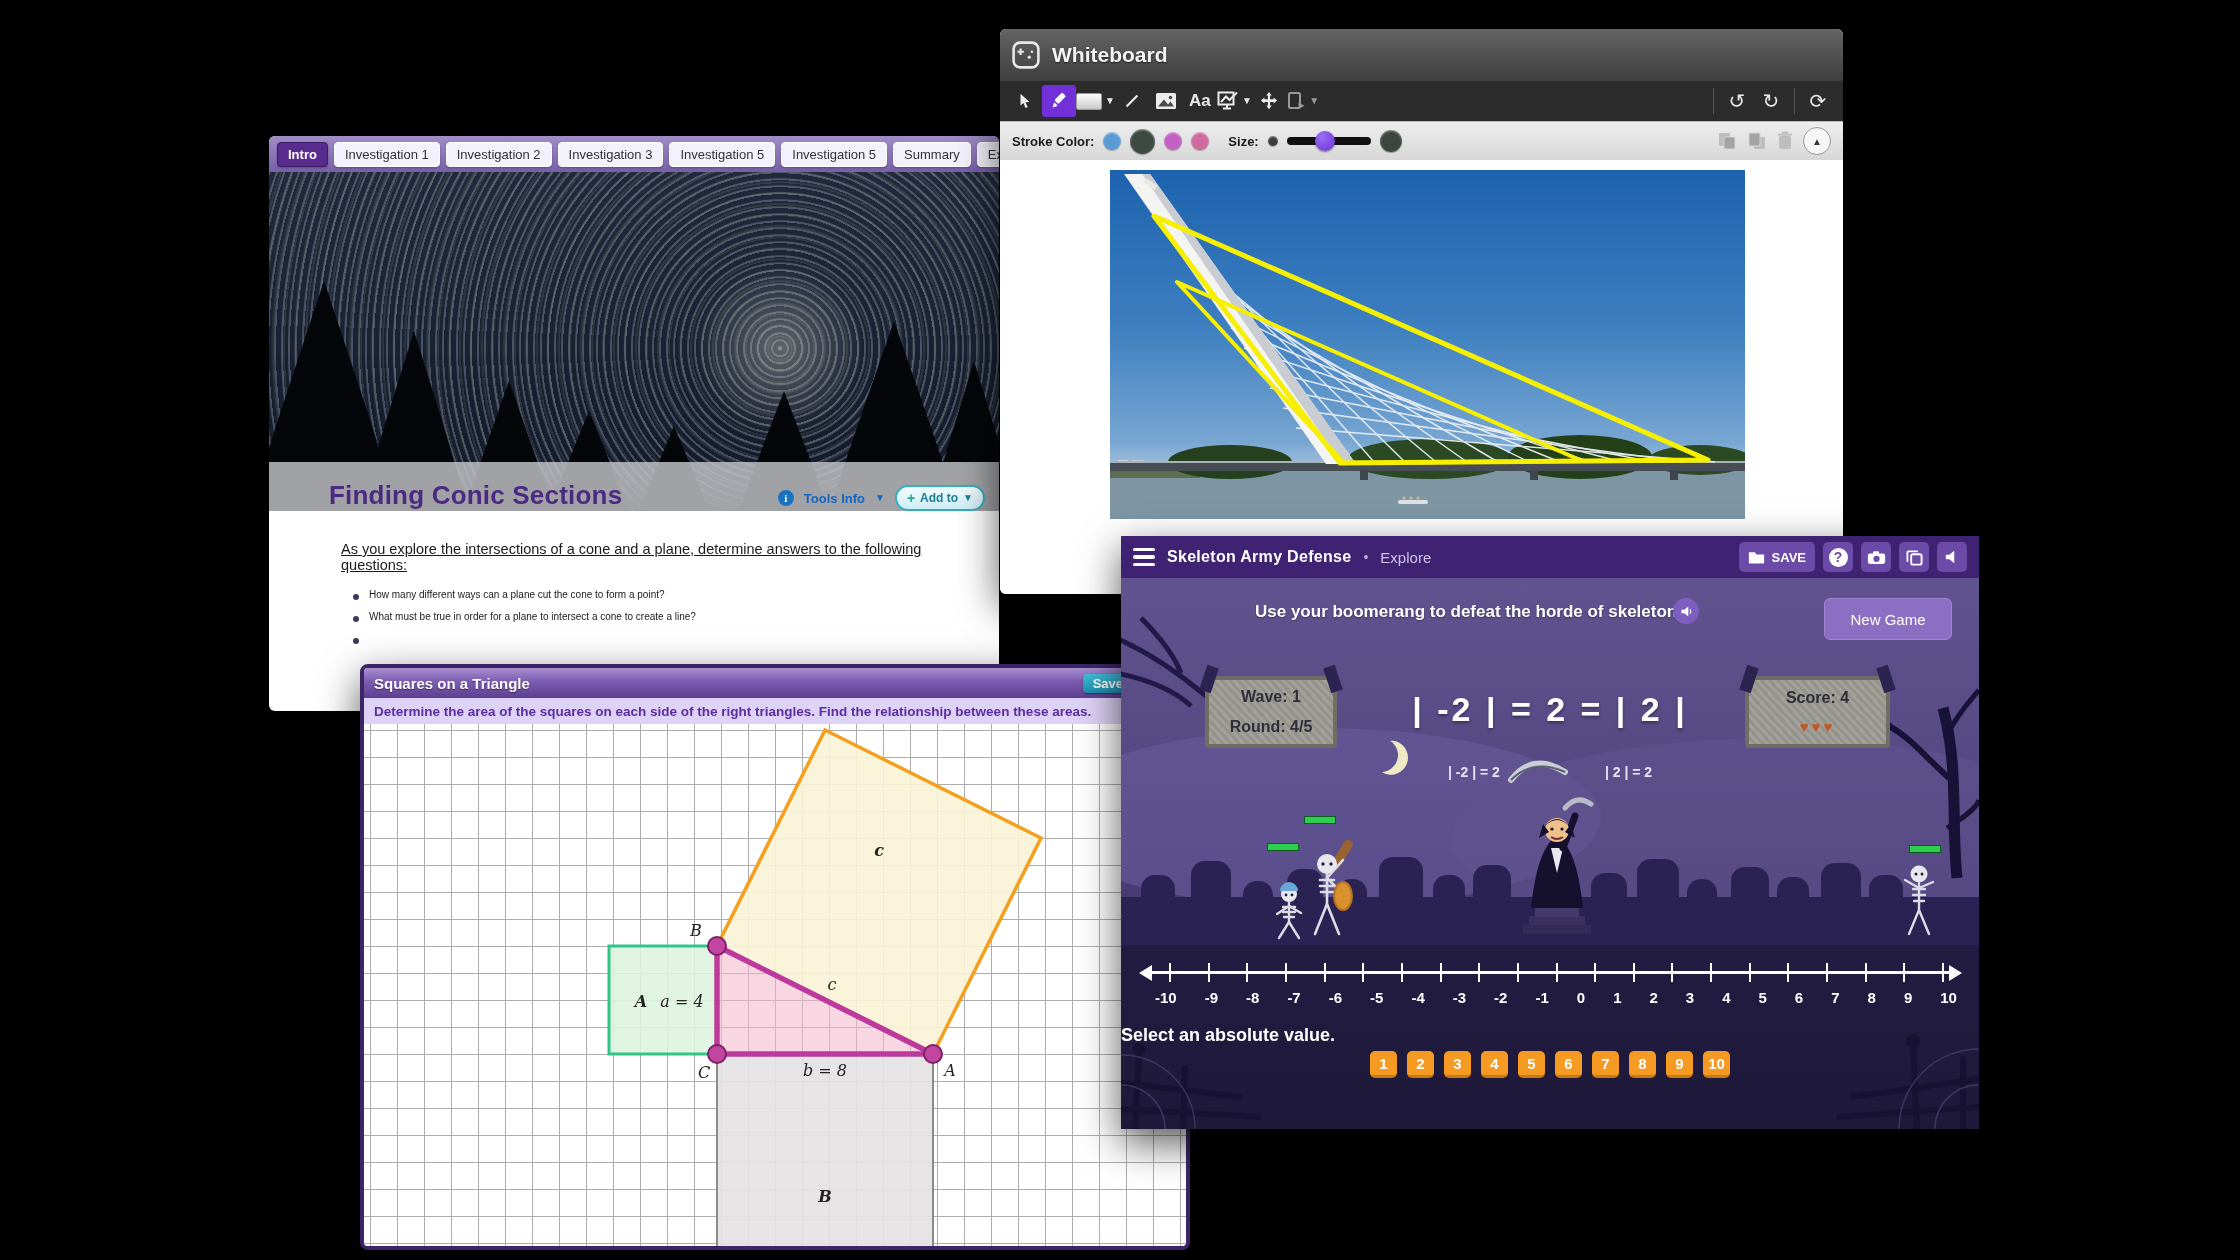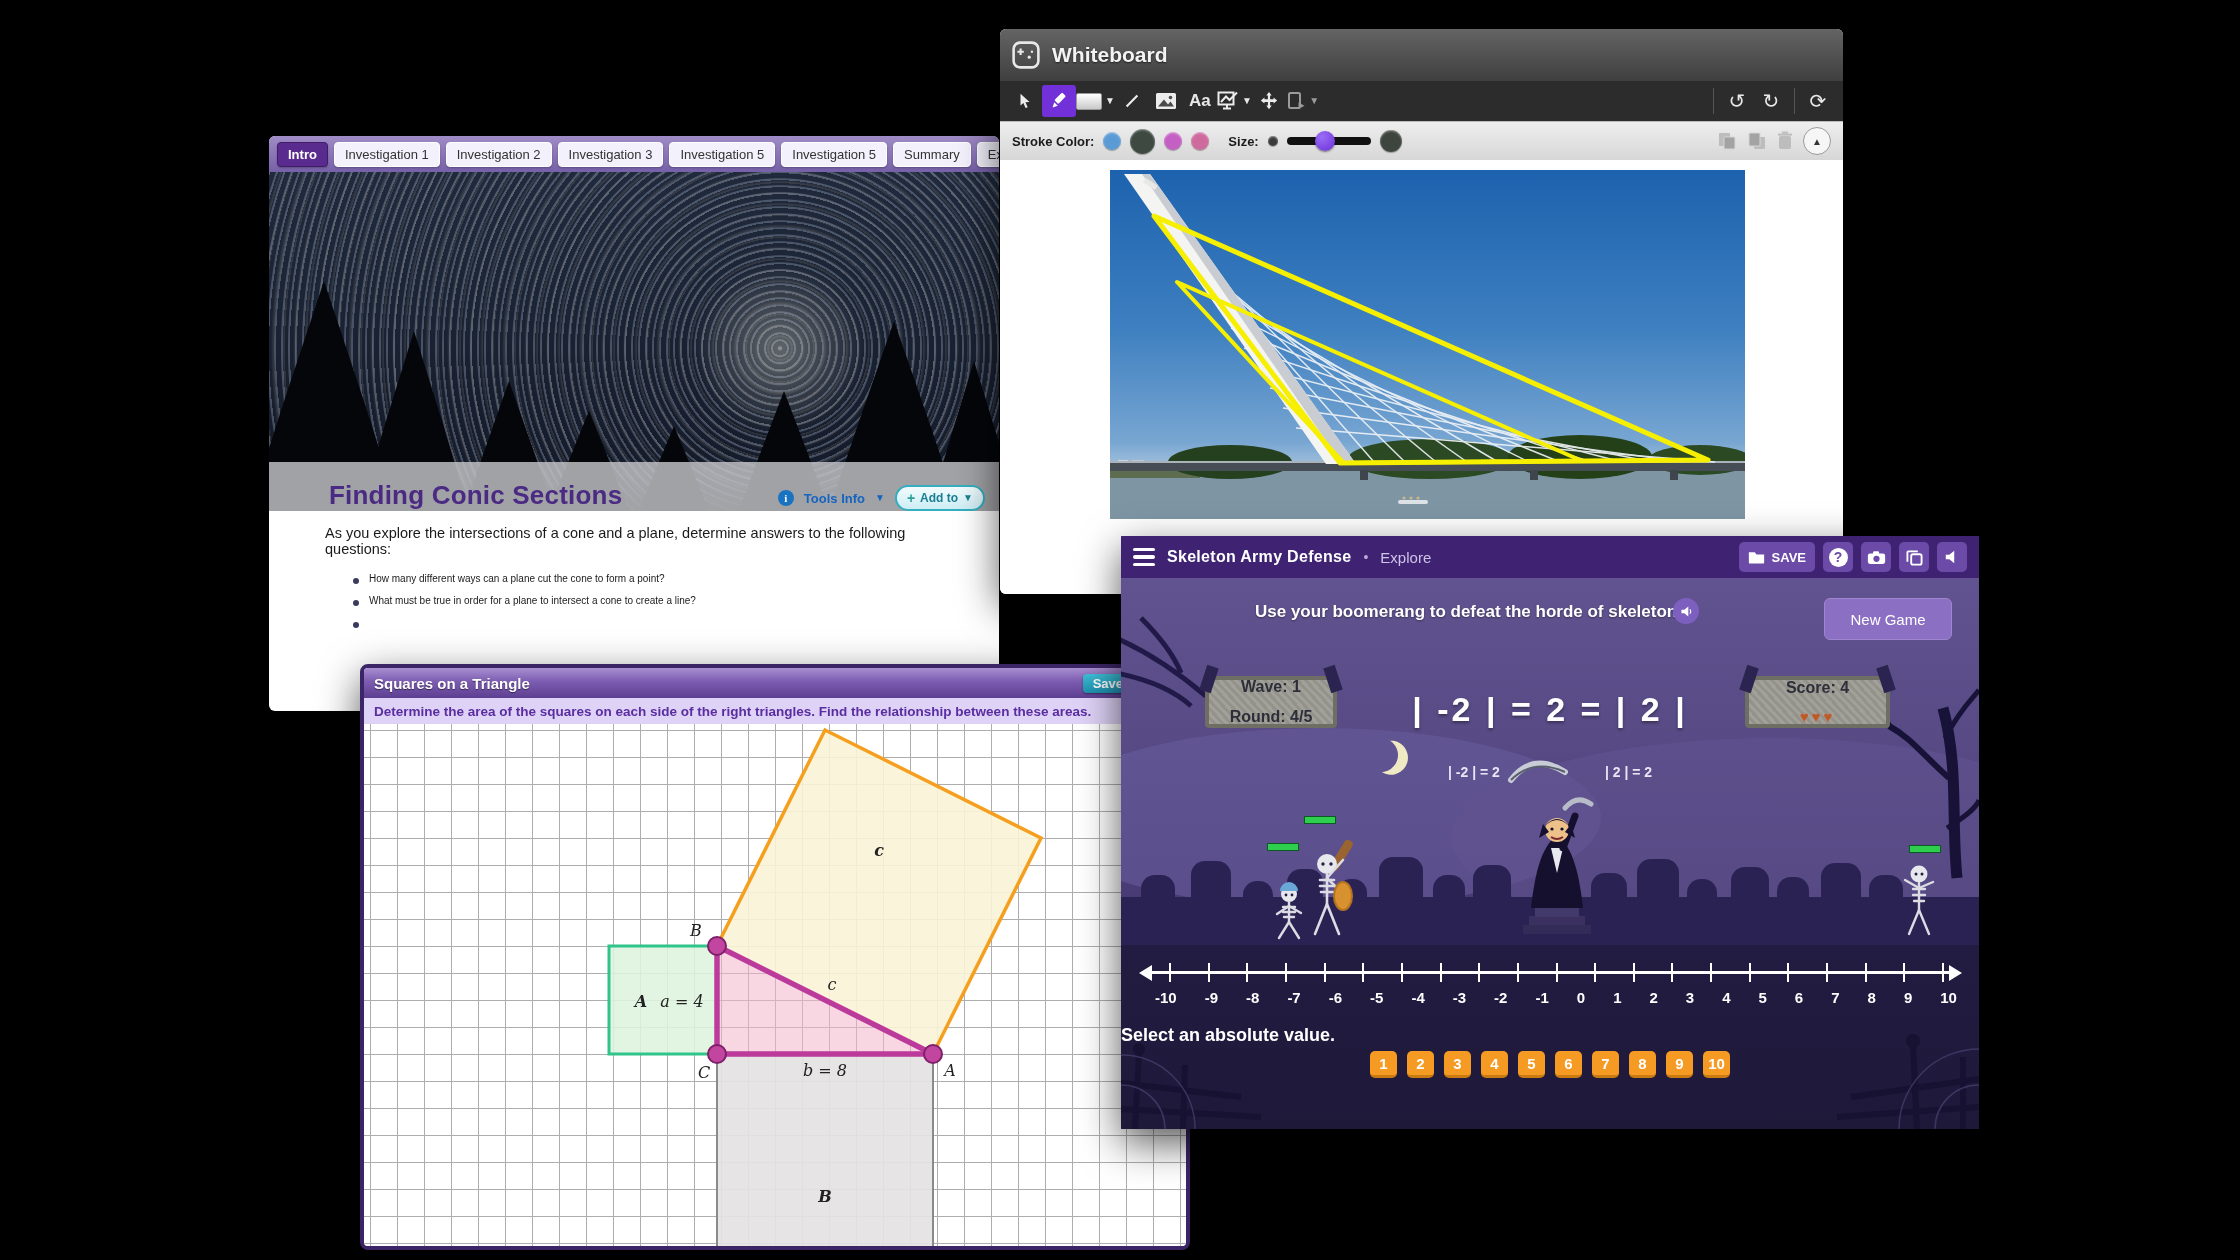--- a/index.html
+++ b/index.html
@@ -24,21 +24,21 @@
   #conic .titlebar h1{margin:0 0 0 60px;font-size:26px;color:#4a2a82;letter-spacing:.2px;}
   #conic .tools{margin-left:auto;display:flex;align-items:center;gap:10px;padding-right:14px;}
   .info-ic{display:inline-flex;width:16px;height:16px;border-radius:50%;background:#1a73c0;color:#fff;
            font-size:11px;font-weight:bold;align-items:center;justify-content:center;font-family:"Liberation Serif",serif;}
   .toolsinfo{color:#1565c0;font-size:13px;font-weight:bold;}
   .caret{font-size:10px;line-height:1;}
   .addto{display:flex;align-items:center;gap:5px;border:2px solid #35aec0;border-radius:13px;padding:3px 10px;
          background:linear-gradient(#f2fbfd,#cdeef5);color:#1b7f93;font-size:12px;font-weight:bold;cursor:pointer;}
   .addto .plus{color:#2aa198;font-weight:bold;font-size:14px;}
   #conic .content{padding:14px 0 0 56px;color:#1a1a1a;}
-  #conic .content p{margin:0;font-size:14.5px;width:650px;}
+  #conic .content p{margin:16px;font-size:14.5px;width:650px;text-decoration:underline;}
   #conic .content ul{margin:16px 0 0 28px;padding:0;list-style:none;}
   #conic .content li{font-size:10px;margin-bottom:11px;position:relative;padding-left:16px;}
   #conic .content li::before{content:"";position:absolute;left:0;top:5px;width:6px;height:6px;border-radius:50%;background:#3a3a5e;}
 
   
   #wb{left:1000px;top:29px;width:843px;height:565px;background:#fff;border-radius:6px;overflow:hidden;z-index:2;}
   #wb .head{height:52px;background:linear-gradient(#646464,#3f3f3f);display:flex;align-items:center;gap:12px;padding:0 12px;}
   #wb .head .title{color:#f3f3f3;font-size:21px;font-weight:bold;text-shadow:0 1px 2px rgba(0,0,0,.6);}
   #wb .toolbar{height:40px;background:#2c2c2c;display:flex;align-items:center;padding:0 8px;color:#e8e8e8;}
   .tbtn{height:32px;min-width:34px;display:flex;align-items:center;justify-content:center;gap:3px;border-radius:3px;cursor:pointer;}
@@ -87,21 +87,21 @@
         gap:7px;color:#fff;font-weight:bold;font-size:13px;padding:0 9px;cursor:pointer;}
   .hbtn.square{width:30px;padding:0;}
   #game{position:relative;height:551px;overflow:hidden;
         background:linear-gradient(180deg,#60538f 0%,#574a85 30%,#4a3d76 55%,#3a3061 78%,#312856 100%);}
   .hill{position:absolute;border-radius:50%;}
   #game .msg{position:absolute;left:134px;top:24px;color:#fff;font-weight:bold;font-size:17px;text-shadow:0 1px 2px rgba(0,0,0,.4);}
   .spk-circle{position:absolute;left:552px;top:20px;width:26px;height:26px;border-radius:50%;background:#7d5fc0;
               display:flex;align-items:center;justify-content:center;cursor:pointer;}
   .newgame{position:absolute;left:703px;top:20px;width:126px;height:40px;background:#8a6fc2;border:1px solid #9d85d0;
            border-radius:6px;color:#fff;font-size:15px;display:flex;align-items:center;justify-content:center;cursor:pointer;}
-  .sign{position:absolute;top:98px;height:52px;background:
+  .sign{position:absolute;top:98px;height:72px;background:
         repeating-linear-gradient(47deg,rgba(255,255,255,.06) 0 3px,rgba(0,0,0,.05) 3px 6px),#9b9b93;
         border:4px solid #6e6e64;border-radius:4px;box-sizing:border-box;color:#2e2e3a;font-weight:bold;
         display:flex;flex-direction:column;align-items:center;justify-content:center;font-size:16px;line-height:1.35;gap:8px;}
   .sign::before,.sign::after{content:"";position:absolute;width:12px;height:26px;background:#2c2450;top:-14px;}
   .sign::before{left:-6px;transform:rotate(18deg);}
   .sign::after{right:-6px;transform:rotate(-18deg);}
   .hearts{font-size:15px;letter-spacing:3px;color:#b85c28;text-shadow:0 0 1px #e89;}
   #game .equation{position:absolute;left:0;right:0;top:112px;text-align:center;color:#fff;font-size:34px;font-weight:bold;letter-spacing:3px;text-shadow:0 2px 3px rgba(0,0,0,.35);}
   .moon{position:absolute;left:243px;top:160px;width:34px;height:34px;border-radius:50%;background:transparent;
         box-shadow:9px 5px 0 0 #efe9c4;transform:rotate(-14deg);}

